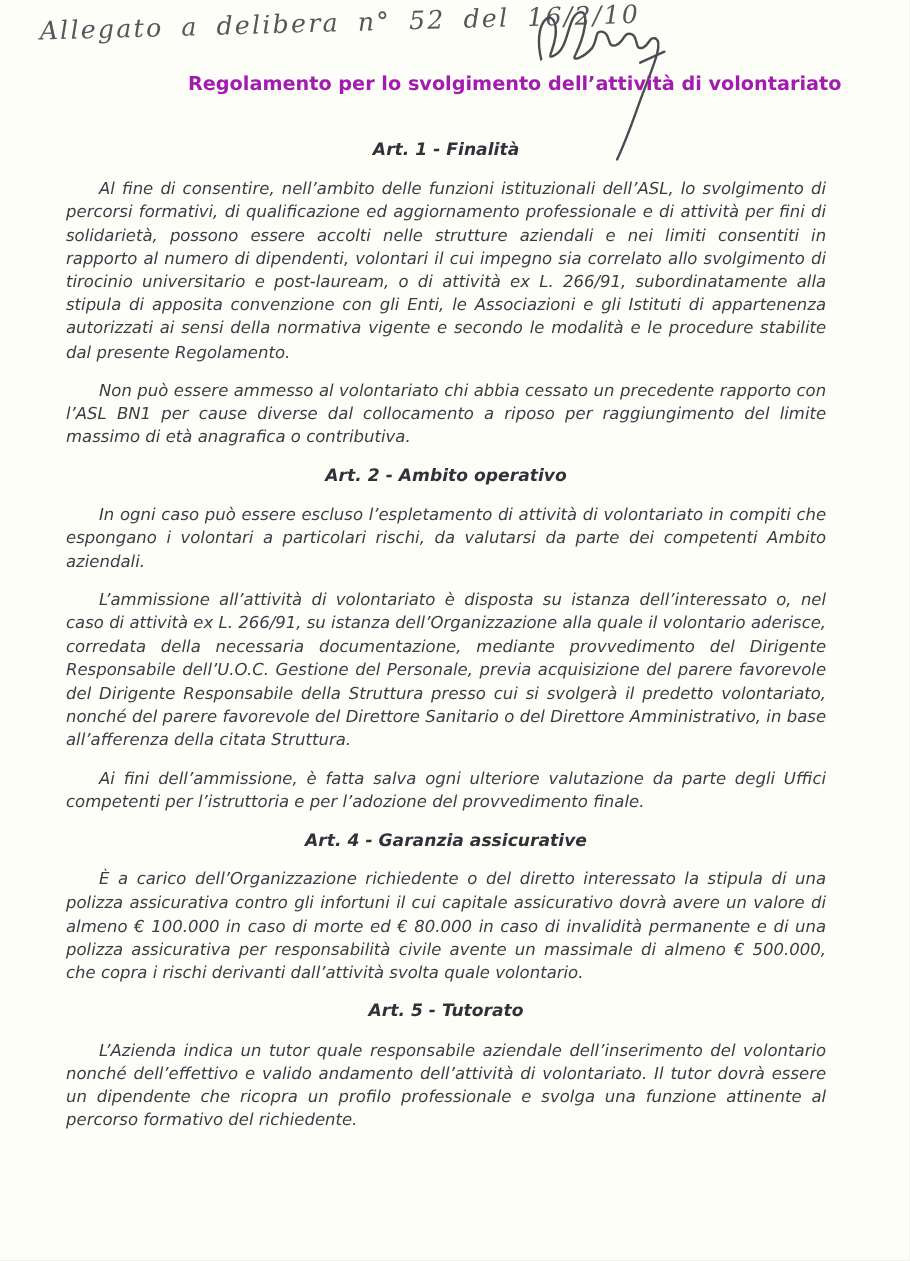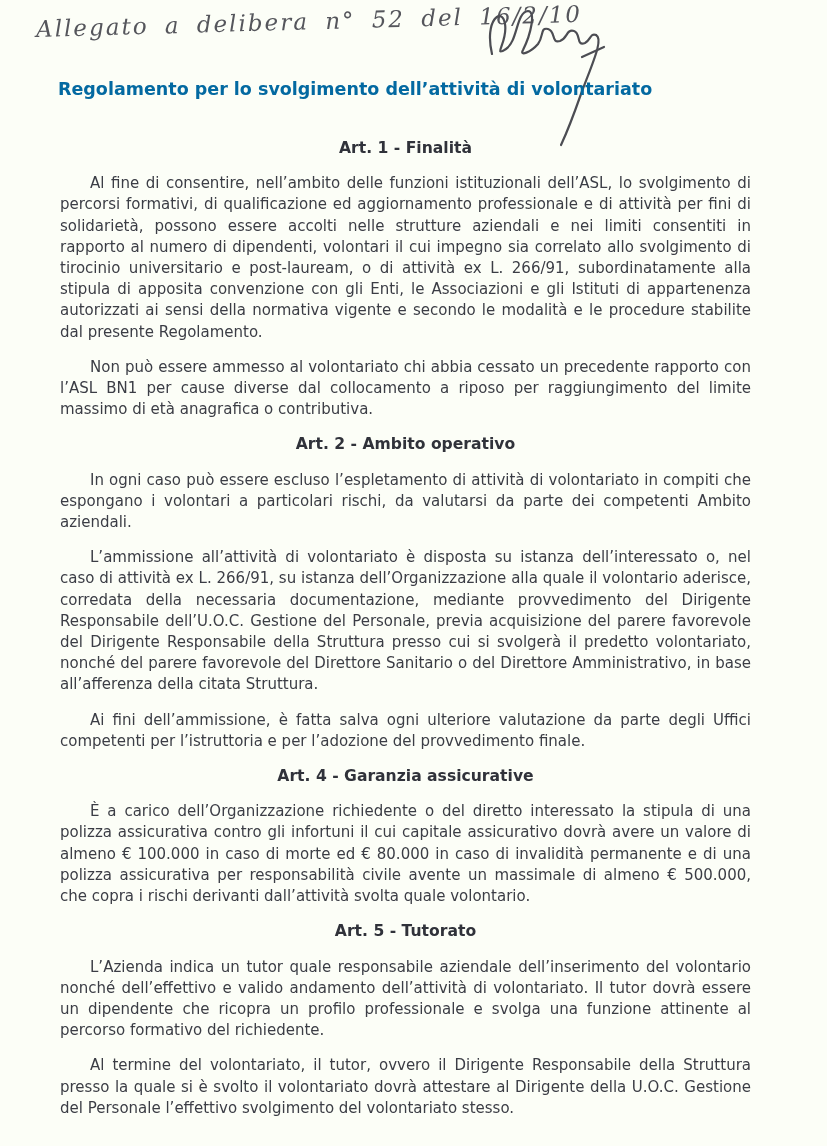--- a/index.html
+++ b/index.html
@@ -24,26 +24,26 @@
     transform:rotate(-1.6deg);
     white-space:nowrap;
   }
   .signature{position:absolute;top:2px;left:478px;}
   .signature svg{display:block;}
   
   .doc{
     position:absolute;top:64px;left:46px;width:719px;
   }
   .title{
-    text-align:left;
+    text-align:right;
     font-size:17.5px;line-height:26px;
-    color:#0369a1;
-    margin:12px;
+    color:#a21caf;
+    margin:0;
   }
-  section.article{margin-top:5px;}
+  section.article{margin-top:5px;font-style:italic;}
   section.article.first{margin-top:36px;}
   .article h2{
     margin:0;
     font-size:15.6px;font-weight:bold;
     line-height:21.2px;
     text-align:center;
     color:#30323a;
   }
   .article p{
     margin:14px;
@@ -91,17 +91,16 @@
     </section>
 
     <section class="article">
       <h2>Art. 4 - Garanzia assicurative</h2>
       <p>È a carico dell’Organizzazione richiedente o del diretto interessato la stipula di una polizza assicurativa contro gli infortuni il cui capitale assicurativo dovrà avere un valore di almeno € 100.000 in caso di morte ed € 80.000 in caso di invalidità permanente e di una polizza assicurativa per responsabilità civile avente un massimale di almeno € 500.000, che copra i rischi derivanti dall’attività svolta quale volontario.</p>
     </section>
 
     <section class="article">
       <h2>Art. 5 - Tutorato</h2>
       <p>L’Azienda indica un tutor quale responsabile aziendale dell’inserimento del volontario nonché dell’effettivo e valido andamento dell’attività di volontariato. Il tutor dovrà essere un dipendente che ricopra un profilo professionale e svolga una funzione attinente al percorso formativo del richiedente.</p>
-      <p>Al termine del volontariato, il tutor, ovvero il Dirigente Responsabile della Struttura presso la quale si è svolto il volontariato dovrà attestare al Dirigente della U.O.C. Gestione del Personale l’effettivo svolgimento del volontariato stesso.</p>
     </section>
 
   </div>
 </div>
 
 </body></html>

